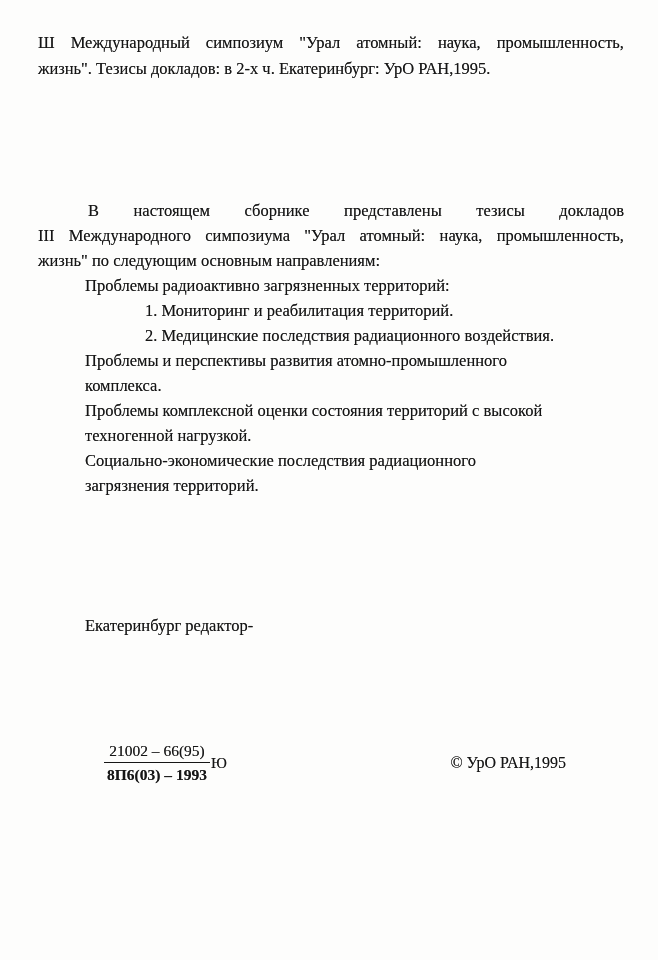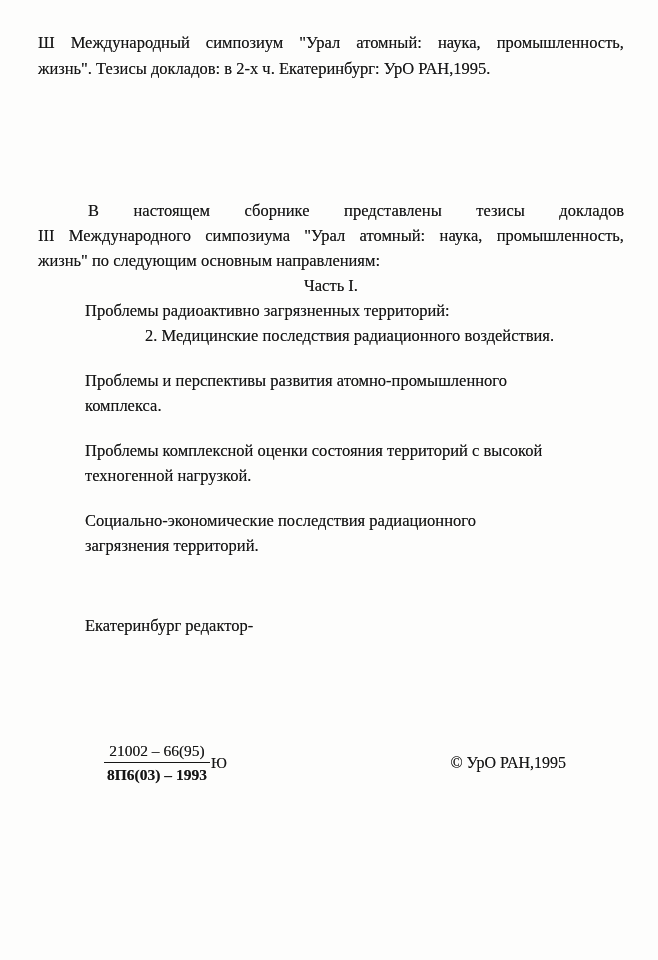--- a/index.html
+++ b/index.html
@@ -46,21 +46,20 @@
     text-indent: 50px;
     font-family: Liberation Serif, serif;
   }
   .h-center {
     text-align: center;
   }
   .ind1 { padding-left: 47px; }
   .ind2 { padding-left: 107px; }
   .para {
     white-space: pre-line;
-    margin-top: 20px;
   }
 
   
   .editor {
     position: absolute;
     top: 612px;
     left: 85px;
     line-height: 28px;
   }
   .editor .second { padding-left: 6px; }
@@ -109,22 +108,22 @@
   <div class="citation">
     <div class="stretch">Ш Международный симпозиум "Урал атомный: наука, промышленность,</div>
     <div>жизнь". Тезисы докладов: в 2-х ч. Екатеринбург: УрО РАН,1995.</div>
   </div>
 
   <div class="body-col">
     <div class="stretch intro-line1">В настоящем сборнике представлены тезисы докладов</div>
     <div class="stretch">III Международного симпозиума "Урал атомный: наука, промышленность,</div>
     <div>жизнь" по следующим основным направлениям:</div>
 
-    <div class="h-center">Часть I.</div>
     <div class="ind1">Проблемы радиоактивно загрязненных территорий:</div>
+    <div class="ind2">1. Мониторинг и реабилитация территорий.</div>
     <div class="ind2">2. Медицинские последствия радиационного воздействия.</div>
 
     <div class="para ind1">Проблемы и перспективы развития атомно-промышленного
 комплекса.</div>
     <div class="para ind1">Проблемы комплексной оценки состояния территорий с высокой
 техногенной нагрузкой.</div>
     <div class="para ind1">Социально-экономические последствия радиационного
 загрязнения территорий.</div>
   </div>
 

